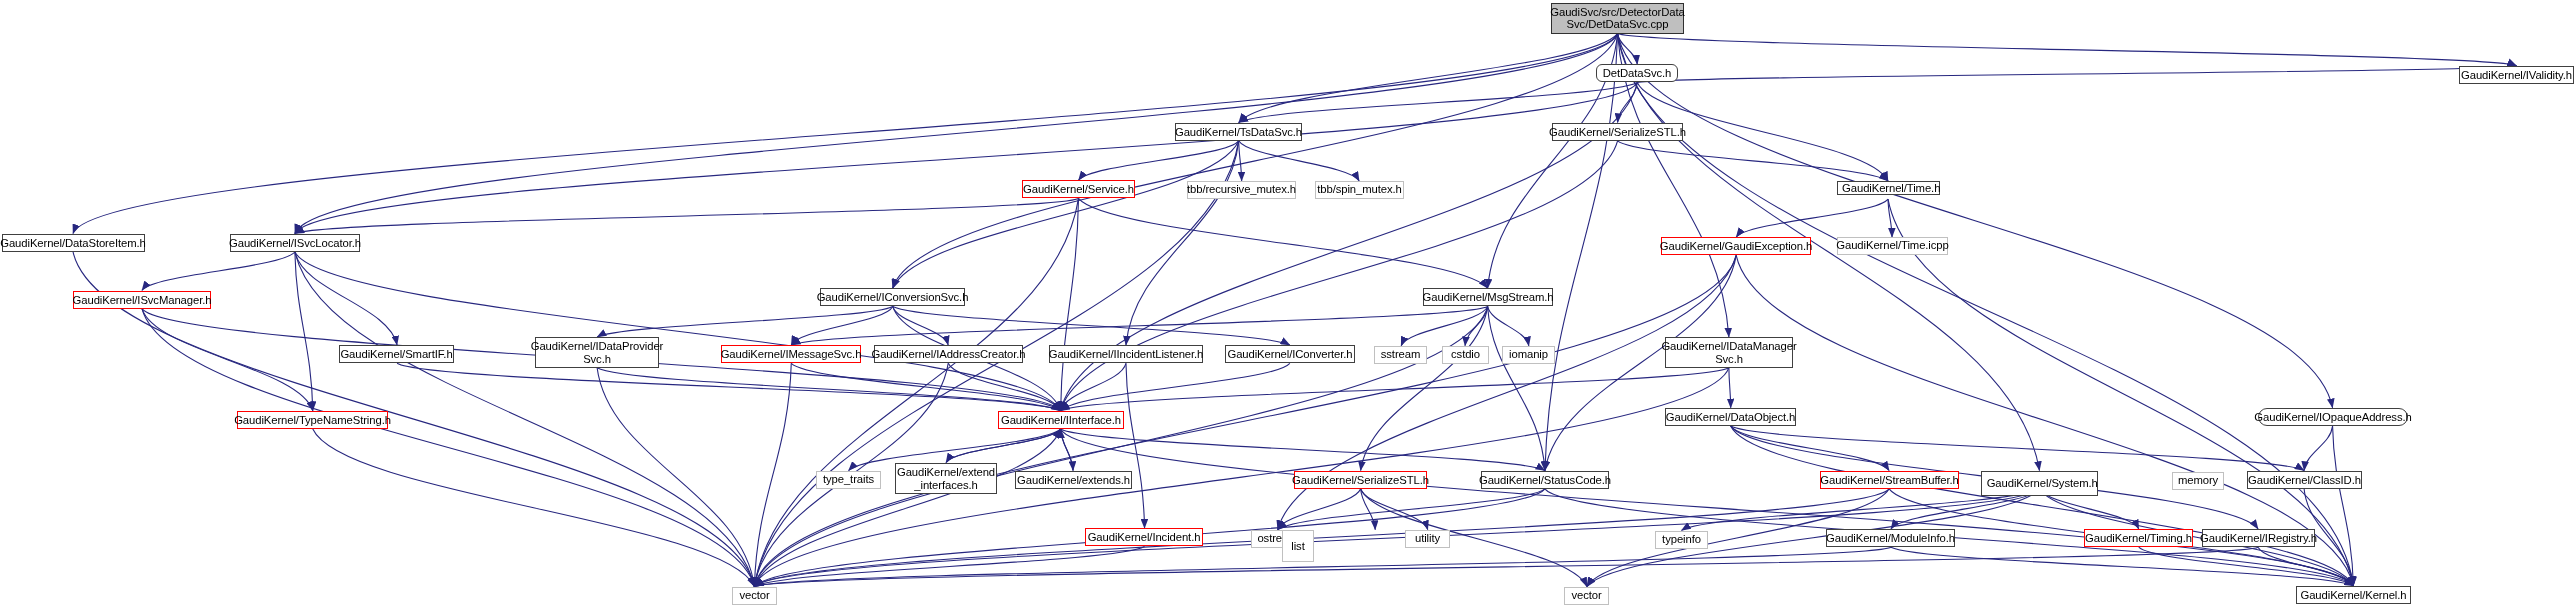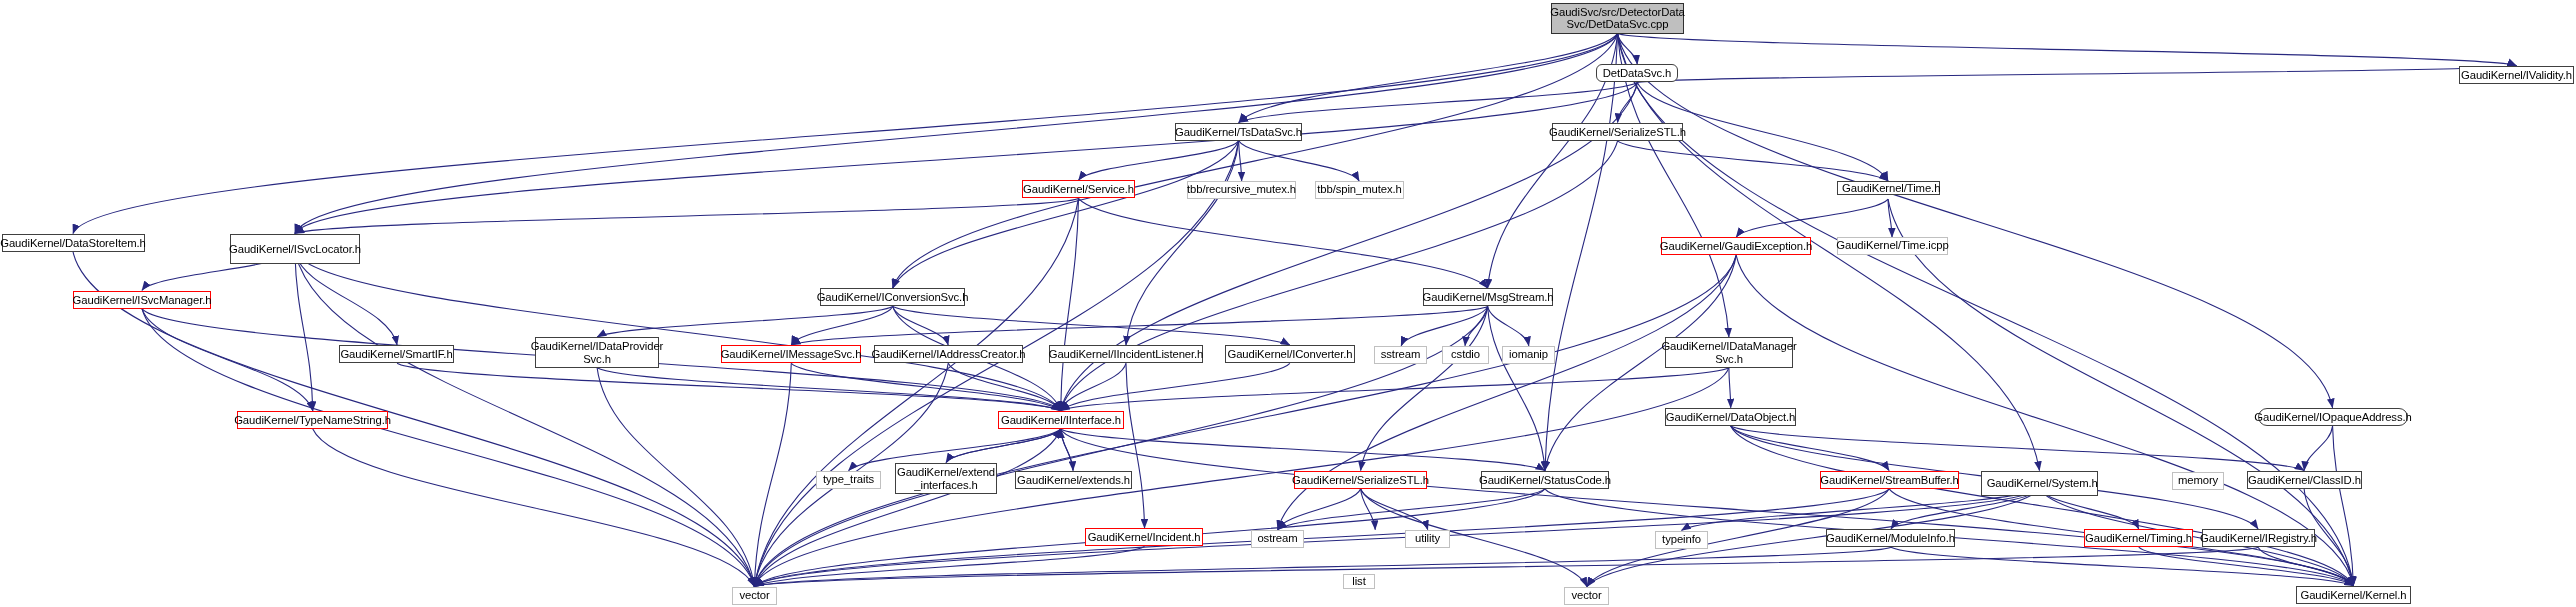--- a/index.html
+++ b/index.html
@@ -187,21 +187,21 @@
       <div class="node" style="left: 2459px; top: 66px; width: 115px; height: 18px;">GaudiKernel/IValidity.h</div>
       <div class="node" style="left: 1552px; top: 123px; width: 131px; height: 18px;">GaudiKernel/SerializeSTL.h</div>
       <div class="node" style="left: 1175px; top: 123px; width: 127px; height: 18px;">GaudiKernel/TsDataSvc.h</div>
       <div class="node red" style="left: 1022px; top: 180px; width: 113px; height: 18px;">GaudiKernel/Service.h</div>
       <div class="node gray" style="left: 1187px; top: 181px; width: 109px; height: 17.5px;">tbb/recursive_mutex.h</div>
       <div class="node gray" style="left: 1315px; top: 181px; width: 89px; height: 17.5px;">tbb/spin_mutex.h</div>
       <div class="node" style="left: 1837px; top: 181px; width: 103px; height: 14px; padding-left: 9px;">GaudiKernel/Time.h</div>
       <div class="node red" style="left: 1661px; top: 237px; width: 150px; height: 18px;">GaudiKernel/GaudiException.h</div>
       <div class="node gray" style="left: 1837px; top: 237px; width: 111px; height: 17.5px;">GaudiKernel/Time.icpp</div>
       <div class="node" style="left: 1.5px; top: 234px; width: 143px; height: 18px;">GaudiKernel/DataStoreItem.h</div>
-      <div class="node" style="left: 230px; top: 234px; width: 130px; height: 30px;">GaudiKernel/ISvcLocator.h</div>
+      <div class="node" style="left: 230px; top: 234px; width: 130px; height: 18px;">GaudiKernel/ISvcLocator.h</div>
       <div class="node red" style="left: 73px; top: 291px; width: 138px; height: 18px;">GaudiKernel/ISvcManager.h</div>
       <div class="node" style="left: 1423px; top: 288px; width: 130px; height: 18px;">GaudiKernel/MsgStream.h</div>
       <div class="node" style="left: 820px; top: 288px; width: 145px; height: 18px;">GaudiKernel/IConversionSvc.h</div>
       <div class="node" style="left: 339px; top: 345px; width: 115px; height: 18px;">GaudiKernel/SmartIF.h</div>
       <div class="node" style="left: 535px; top: 337px; width: 124px; height: 31px;">GaudiKernel/IDataProvider
 Svc.h</div>
       <div class="node red" style="left: 721px; top: 345px; width: 140px; height: 18px;">GaudiKernel/IMessageSvc.h</div>
       <div class="node" style="left: 874px; top: 345px; width: 149px; height: 18px;">GaudiKernel/IAddressCreator.h</div>
       <div class="node" style="left: 1049px; top: 345px; width: 154px; height: 18px;">GaudiKernel/IIncidentListener.h</div>
       <div class="node" style="left: 1225px; top: 345px; width: 130px; height: 18px;">GaudiKernel/IConverter.h</div>
@@ -219,21 +219,21 @@
 _interfaces.h</div>
       <div class="node" style="left: 1015px; top: 471px; width: 117px; height: 18px;">GaudiKernel/extends.h</div>
       <div class="node red" style="left: 1294px; top: 471px; width: 133px; height: 18px;">GaudiKernel/SerializeSTL.h</div>
       <div class="node" style="left: 1481px; top: 471px; width: 128px; height: 18px;">GaudiKernel/StatusCode.h</div>
       <div class="node red" style="left: 1820px; top: 471px; width: 139px; height: 18px;">GaudiKernel/StreamBuffer.h</div>
       <div class="node" style="left: 1981px; top: 471px; width: 117px; height: 25px; padding-left: 9px;">GaudiKernel/System.h</div>
       <div class="node gray" style="left: 2172px; top: 472px; width: 52px; height: 17.5px;">memory</div>
       <div class="node" style="left: 2247px; top: 471px; width: 115px; height: 18px;">GaudiKernel/ClassID.h</div>
       <div class="node red" style="left: 1085px; top: 528px; width: 118px; height: 18px;">GaudiKernel/Incident.h</div>
       <div class="node gray" style="left: 1251px; top: 530px; width: 53px; height: 17.5px;">ostream</div>
-      <div class="node gray" style="left: 1343px; top: 530px; width: 32px; height: 15px; margin-top: 44px;">list</div>
+      <div class="node gray" style="left: 1282px; top: 530px; width: 32px; height: 32px;">list</div>
       <div class="node gray" style="left: 1405px; top: 530px; width: 45px; height: 17.5px;">utility</div>
       <div class="node gray" style="left: 1655px; top: 531px; width: 53px; height: 17.5px;">typeinfo</div>
       <div class="node" style="left: 1826px; top: 529px; width: 129px; height: 18px;">GaudiKernel/ModuleInfo.h</div>
       <div class="node red" style="left: 2084px; top: 529px; width: 109px; height: 18px;">GaudiKernel/Timing.h</div>
       <div class="node" style="left: 2202px; top: 529px; width: 113px; height: 18px;">GaudiKernel/IRegistry.h</div>
       <div class="node gray" style="left: 732px; top: 587px; width: 45px; height: 17.5px;">vector</div>
       <div class="node gray" style="left: 1564px; top: 587px; width: 45px; height: 17.5px;">vector</div>
       <div class="node" style="left: 2296px; top: 586px; width: 115px; height: 18px;">GaudiKernel/Kernel.h</div>
     </div>
 </div>

